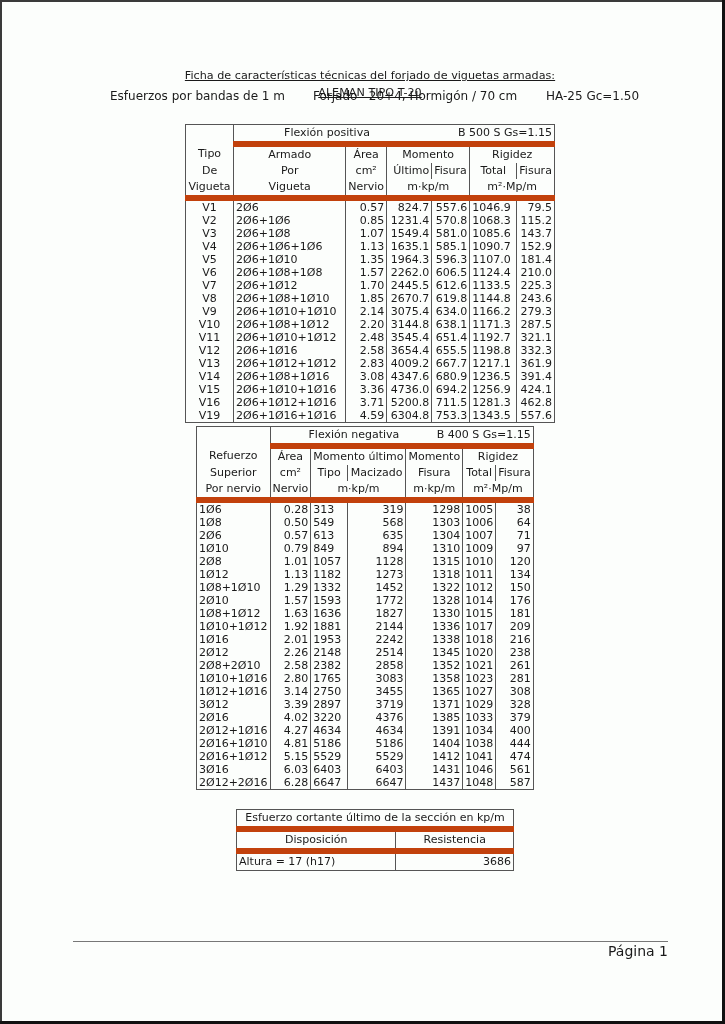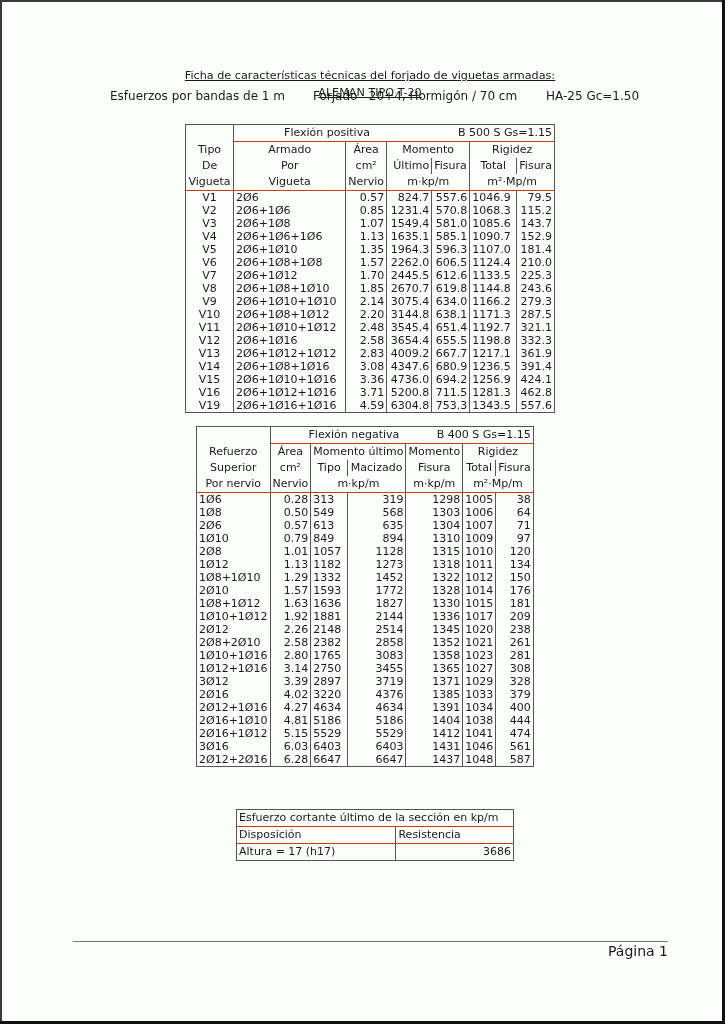--- a/index.html
+++ b/index.html
@@ -18,21 +18,21 @@
   .page-shadow-b { position: absolute; left: 0; bottom: 0; width: 725px; height: 3px; background: #111; }
   .title1 { position: absolute; top: 69px; left: 0; width: 740px; text-align: center; text-decoration: underline; font-size: 11.2px; }
   .title2 { position: absolute; top: 86px; left: 0; width: 740px; text-align: center; text-decoration: underline; font-size: 11.2px; }
   .sub { position: absolute; top: 89px; font-size: 12px; white-space: pre; }
   table { border-collapse: collapse; position: absolute; font-size: 11px; }
   td { padding: 0 2px; height: 16px; line-height: 16px; white-space: nowrap; }
   .c { text-align: center; }
   .r { text-align: right; }
   .l { text-align: left; }
   .br { border-right: 1px solid #555; }
-  .bb { border-bottom: 1px solid #c2410c; }
+  .bb { border-bottom: 6px solid #c2410c; text-align: center; }
   .hsplit { display: flex; justify-content: space-between; }
   #t1 { left: 185px; top: 124px; width: 370px; border: 1px solid #555; }
   #t2 { left: 196px; top: 426px; width: 320px; border: 1px solid #555; }
   #t3 { left: 236px; top: 809px; width: 278px; border: 1px solid #555; }
   #t1 tbody.data td, #t2 tbody.data td { height: 13px; line-height: 13px; }
   .footer-line { position: absolute; top: 941px; left: 73px; width: 595px; height: 0; border-top: 1px solid #777; }
   .page-num { position: absolute; top: 943px; left: 540px; width: 128px; text-align: right; font-size: 14px; }
 </style>
 </head>
 <body>
@@ -375,20 +375,29 @@
         <td class="r">181</td>
       </tr>
       <tr>
         <td class="l br">1Ø10+1Ø12</td>
         <td class="r br">1.92</td>
         <td class="l br">1881</td>
         <td class="r br">2144</td>
         <td class="r br">1336</td>
         <td class="l br">1017</td>
         <td class="r">209</td>
+      </tr>
+      <tr>
+        <td class="l br">1Ø16</td>
+        <td class="r br">2.01</td>
+        <td class="l br">1953</td>
+        <td class="r br">2242</td>
+        <td class="r br">1338</td>
+        <td class="l br">1018</td>
+        <td class="r">216</td>
       </tr>
       <tr>
         <td class="l br">2Ø12</td>
         <td class="r br">2.26</td>
         <td class="l br">2148</td>
         <td class="r br">2514</td>
         <td class="r br">1345</td>
         <td class="l br">1020</td>
         <td class="r">238</td>
       </tr>

